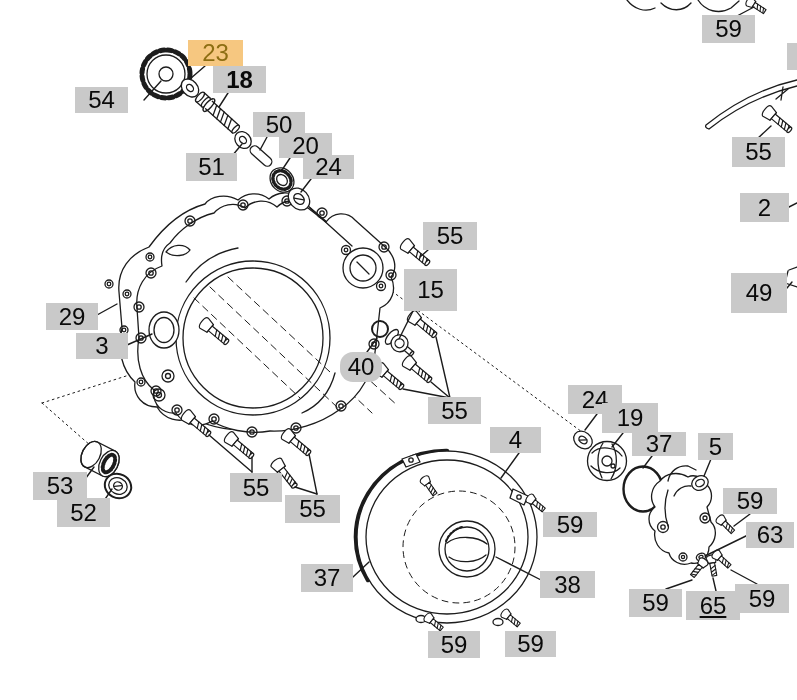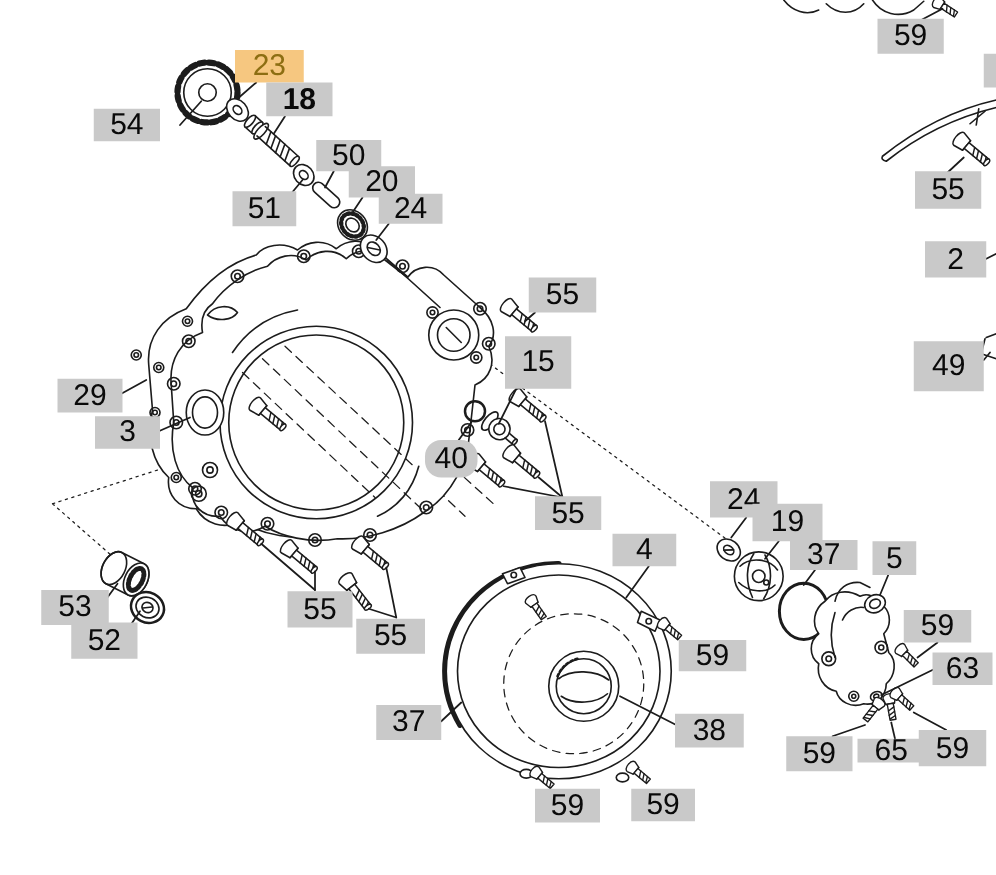--- a/index.html
+++ b/index.html
@@ -337,18 +337,18 @@
       <div class="plabel" style="left: 543px; top: 512px; width: 54px; height: 25px;">59</div>
       <div class="plabel" style="left: 428px; top: 631px; width: 52px; height: 27px;">59</div>
       <div class="plabel" style="left: 505px; top: 631px; width: 51px; height: 26px;">59</div>
       <div class="plabel" style="left: 702px; top: 15px; width: 53px; height: 28px;">59</div>
       <div class="plabel" style="left: 732px; top: 137px; width: 53px; height: 30px;">55</div>
       <div class="plabel" style="left: 740px; top: 193px; width: 49px; height: 29px;">2</div>
       <div class="plabel" style="left: 731px; top: 273px; width: 56px; height: 40px;">49</div>
       <div class="plabel" style="left: 723px; top: 488px; width: 54px; height: 26px;">59</div>
       <div class="plabel" style="left: 746px; top: 522px; width: 48px; height: 26px;">63</div>
       <div class="plabel" style="left: 629px; top: 589px; width: 53px; height: 28px;">59</div>
-      <div class="plabel" style="left: 686px; top: 591px; width: 54px; height: 19px;">65</div>
+      <div class="plabel" style="left: 686px; top: 591px; width: 54px; height: 29px; text-decoration: underline;">65</div>
       <div class="plabel" style="left: 735px; top: 584px; width: 54px; height: 29px;">59</div>
       <div class="plabel" style="left: 787px; top: 43px; width: 10px; height: 27px;"></div>
     </div>
 
 </div>
 
 </body></html>

